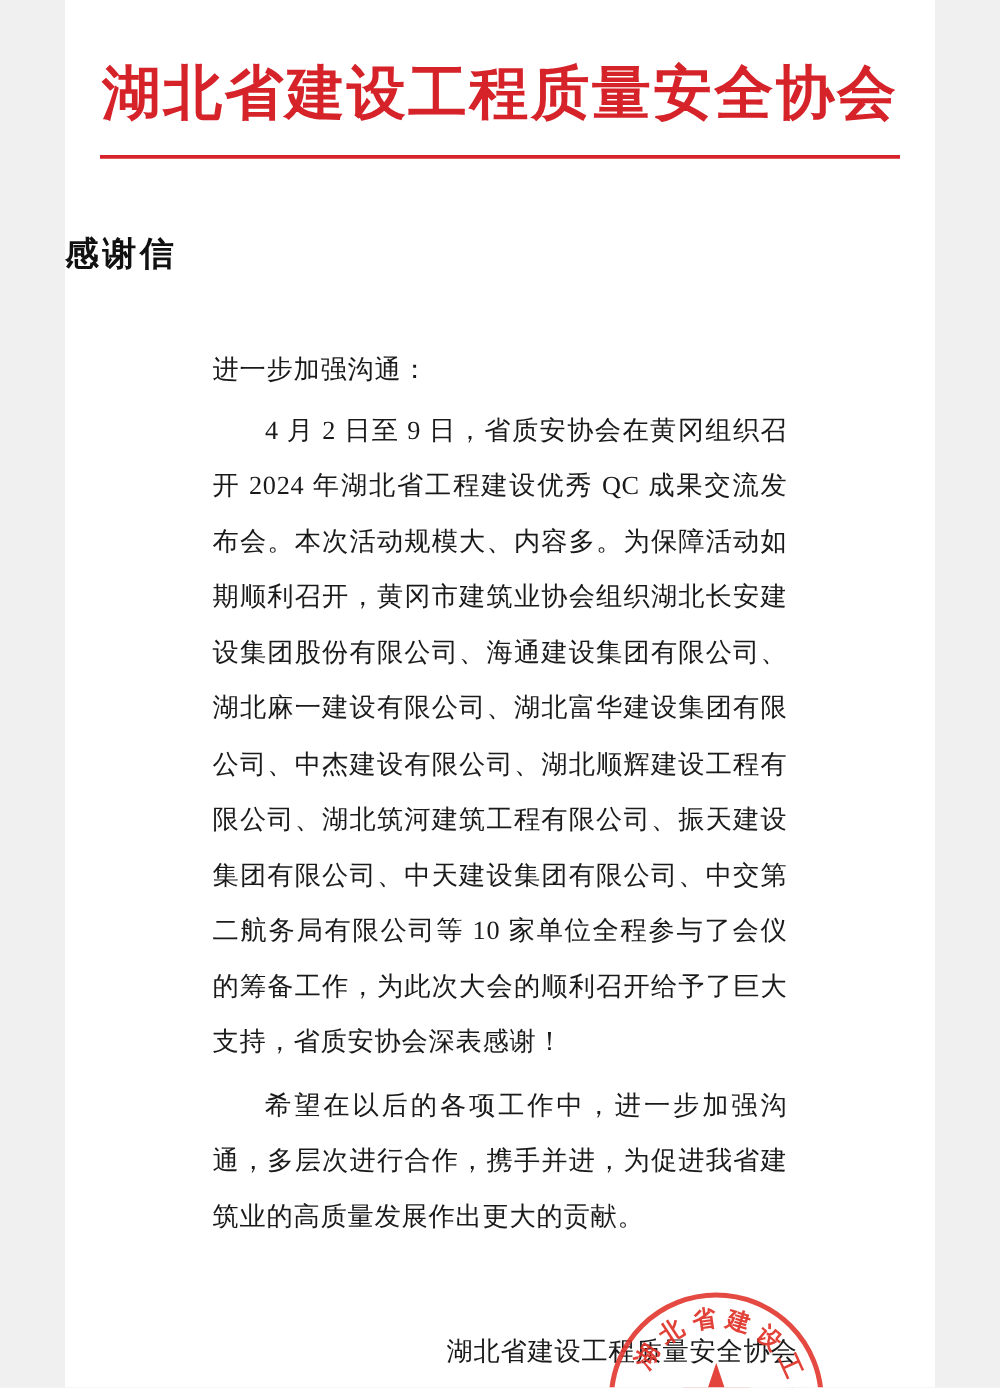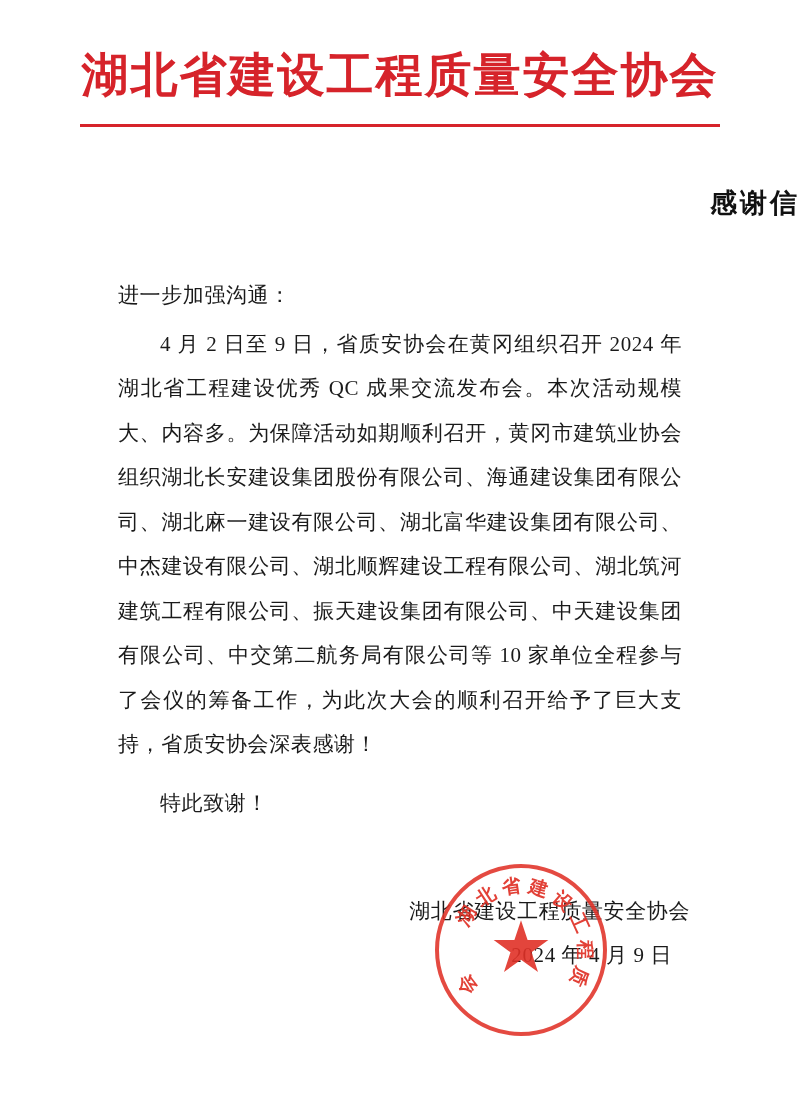--- a/index.html
+++ b/index.html
@@ -5,21 +5,21 @@
   html, body {
     margin: 0;
     padding: 0;
     background: #f0f0f0;
   }
   body {
     font-family: "Liberation Serif", "DejaVu Serif", serif;
   }
   .page {
     position: relative;
-    width: 800px;
+    width: 696px;
     height: 1110px;
     margin: 0 auto;
     background: #ffffff;
     overflow: hidden;
     box-sizing: border-box;
   }
   
   .letterhead {
     padding-top: 48px;
     text-align: center;
@@ -34,21 +34,21 @@
     white-space: nowrap;
   }
   .letterhead-rule {
     width: 640px;
     height: 3px;
     background: #d6232a;
     margin: 22px auto 0 auto;
   }
   
   .doc-title {
-    text-align: right;
+    text-align: left;
     font-size: 27px;
     font-weight: bold;
     color: #111;
     letter-spacing: 3px;
     margin-top: 58px;
   }
   
   .body-wrap {
     margin: 52px 118px 0 118px;
     color: #1a1a1a;
@@ -146,21 +146,21 @@
   <div class="letterhead">
     <div class="letterhead-title">湖北省建设工程质量安全协会</div>
     <div class="letterhead-rule"></div>
   </div>
 
   <div class="doc-title">感谢信</div>
 
   <div class="body-wrap">
     <p class="salutation">进一步加强沟通：</p>
     <p class="para">4 月 2 日至 9 日，省质安协会在黄冈组织召开 2024 年湖北省工程建设优秀 QC 成果交流发布会。本次活动规模大、内容多。为保障活动如期顺利召开，黄冈市建筑业协会组织湖北长安建设集团股份有限公司、海通建设集团有限公司、湖北麻一建设有限公司、湖北富华建设集团有限公司、中杰建设有限公司、湖北顺辉建设工程有限公司、湖北筑河建筑工程有限公司、振天建设集团有限公司、中天建设集团有限公司、中交第二航务局有限公司等 10 家单位全程参与了会仪的筹备工作，为此次大会的顺利召开给予了巨大支持，省质安协会深表感谢！</p>
-    <p class="closing">特此致谢！</p>
+    <p class="para">希望在以后的各项工作中，进一步加强沟通，多层次进行合作，携手并进，为促进我省建筑业的高质量发展作出更大的贡献。</p>
   </div>
 
   <div class="signature">
     <span class="sig-line">湖北省建设工程质量安全协会</span>
     <span class="sig-date">2024 年 4 月 9 日</span>
 
     <div class="seal">
       <div class="seal-ring"></div>
       <div class="seal-text">
           <span class="seal-char" style="transform: translate(-54px, -34.3px) rotate(-1.005rad);">湖</span>

